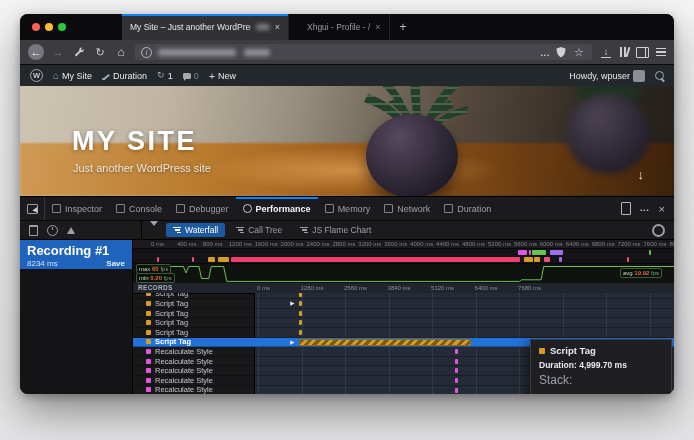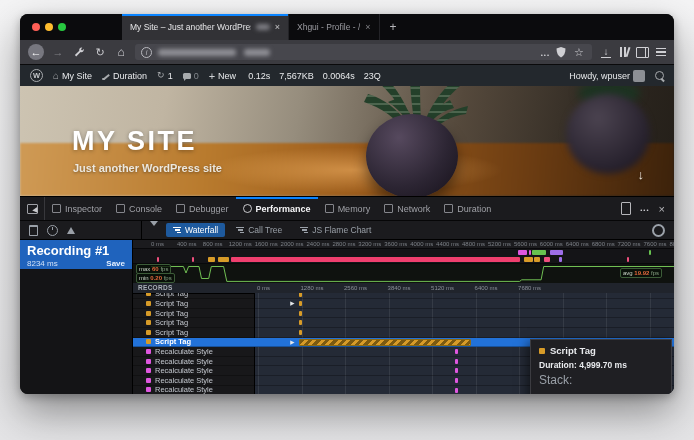--- a/index.html
+++ b/index.html
@@ -5,21 +5,21 @@
   html,body{margin:0;padding:0;background:#ececee;font-family:"Liberation Sans",sans-serif;}
   .stage{position:relative;width:694px;height:440px;background:linear-gradient(#f4f4f5,#e4e4e6);overflow:hidden;}
   .window{position:absolute;left:20px;top:14px;width:654px;height:380px;border-radius:8px;overflow:hidden;
           background:#18181a;box-shadow:0 18px 40px rgba(0,0,0,.40),0 3px 10px rgba(0,0,0,.28);}
   
   .tabbar{height:26px;background:#0b0b0d;display:flex;align-items:stretch;}
   .lights{display:flex;align-items:center;gap:5px;padding:0 10px 0 12px;}
   .light{width:8px;height:8px;border-radius:50%;}
   .light.r{background:#ff5f57}.light.y{background:#febc2e}.light.g{background:#28c840}
   .tab{display:flex;align-items:center;gap:5px;padding:0 8px;font-size:8.5px;color:#9c9ca1;
-       border-right:1px solid #232327;position:relative;max-width:150px;}
+       border-right:1px solid #232327;position:relative;max-width:150px;margin-left:10px;}
   .tab.active{background:#323236;color:#e6e6e8;}
   .tab.active::before{content:"";position:absolute;left:0;top:0;right:0;height:2px;background:#0a84ff;}
   .tab .title{white-space:nowrap;overflow:hidden;}
   .tab .blurbit{width:14px;height:6px;border-radius:3px;background:#7e7e84;filter:blur(2px);flex:none;}
   .tab .close{color:inherit;opacity:.8;font-size:9px;flex:none;}
   .newtab{display:flex;align-items:center;padding:0 10px;color:#b6b6ba;font-size:12px;}
   
   .navbar{height:24px;background:#3b3b40;display:flex;align-items:center;padding:0 8px;gap:7px;border-bottom:1px solid #0a0a0b;}
   .nico{color:#cfcfd3;font-size:11px;line-height:1;display:flex;align-items:center;justify-content:center;width:14px;height:14px;}
   .backbtn{width:16px;height:16px;border-radius:50%;background:#77777f;color:#fff;font-size:11px;display:flex;align-items:center;justify-content:center;}
@@ -65,21 +65,21 @@
   .maglass::after{content:"";position:absolute;left:5.5px;top:5.5px;width:4px;height:1.5px;background:#a7aaad;transform:rotate(45deg);transform-origin:0 0;}
   
   .hero{height:110px;position:relative;overflow:hidden;background:linear-gradient(100deg,#cdc4b2 0%,#c0b5a2 22%,#968d7d 42%,#55493c 66%,#2d2720 88%,#241f19 100%);}
   .hero .table{position:absolute;left:0;right:0;top:52%;bottom:0;background:linear-gradient(95deg,#cf9a55 0%,#b97b2e 28%,#9c5c1c 52%,#6b3c12 78%,#3c220b 100%);filter:blur(1px);}
   .hero .tableglow{position:absolute;left:28%;top:55%;width:46%;height:42%;background:radial-gradient(ellipse at center,rgba(255,190,110,.5),rgba(255,190,110,0) 70%);}
   .pot2{position:absolute;left:546px;top:8px;width:84px;height:80px;border-radius:50%;background:radial-gradient(circle at 38% 30%,#4b4350,#2a2430 62%,#17131d);filter:blur(3px);}
   .plant2{position:absolute;left:558px;top:-6px;width:62px;height:26px;border-radius:50%;background:#1d3322;filter:blur(4px);}
   .pot1{position:absolute;left:346px;top:28px;width:92px;height:84px;border-radius:50%;background:radial-gradient(circle at 36% 28%,#56495e,#2c2533 58%,#151019);box-shadow:0 8px 14px rgba(0,0,0,.45);}
   .plant1{position:absolute;left:330px;top:-14px;}
   .hero-title{position:absolute;left:52px;top:40px;color:#fff;font-size:27px;font-weight:800;letter-spacing:2.5px;text-shadow:0 1px 4px rgba(0,0,0,.35);}
-  .hero-tag{position:absolute;left:53px;top:76px;color:#ece8df;font-size:11px;text-shadow:0 1px 3px rgba(0,0,0,.4);font-weight:bold;}
+  .hero-tag{position:absolute;left:53px;top:76px;color:#ece8df;font-size:11px;text-shadow:0 1px 3px rgba(0,0,0,.4);}
   .hero-arrow{position:absolute;right:30px;bottom:14px;color:#f2ece2;font-size:13px;text-shadow:0 1px 3px rgba(0,0,0,.5);}
   
   .dt-tabbar{height:23px;background:#1b1b1e;border-top:1px solid #000;border-bottom:1px solid #060607;display:flex;align-items:stretch;font-size:9px;color:#9fa0a6;}
   .pickbtn{width:24px;display:flex;align-items:center;justify-content:center;border-right:1px solid #38383c;}
   .picki{width:9px;height:8px;border:1px solid #9fa0a6;border-radius:1px;position:relative;}
   .picki::after{content:"";position:absolute;right:-3px;bottom:-3px;border:3px solid transparent;border-top:5px solid #c9c9cd;transform:rotate(-35deg);}
   .dt-tab{display:flex;align-items:center;gap:4px;padding:0 7px;position:relative;}
   .dt-tab.active{color:#f5f5f7;font-weight:bold;}
   .dt-tab.active::before{content:"";position:absolute;left:0;top:0;right:0;height:2px;background:#0a84ff;}
   .gi{width:7px;height:7px;border:1px solid currentColor;border-radius:1px;opacity:.8;flex:none;}
@@ -231,26 +231,20 @@
       <span>1</span>
     </span>
     <span class="wpitem">
       <span class="bubble"></span>
       <span class="dim">0</span>
     </span>
     <span class="wpitem">
       <span style="font-size:11px;color:#cfd2d5;">+</span>
       <span>New</span>
     </span>
-    <span class="wpstats" id="wp-stats">
-          <span>0.12s</span>
-          <span>7,567KB</span>
-          <span>0.0064s</span>
-          <span>23Q</span>
-        </span>
     <span class="spacer"></span>
     <span class="wpitem">
       <span>Howdy, wpuser</span>
       <span class="avatar"></span>
     </span>
     <span class="maglass"></span>
   </div>
 
   <div class="hero">
     <div class="table"></div>

